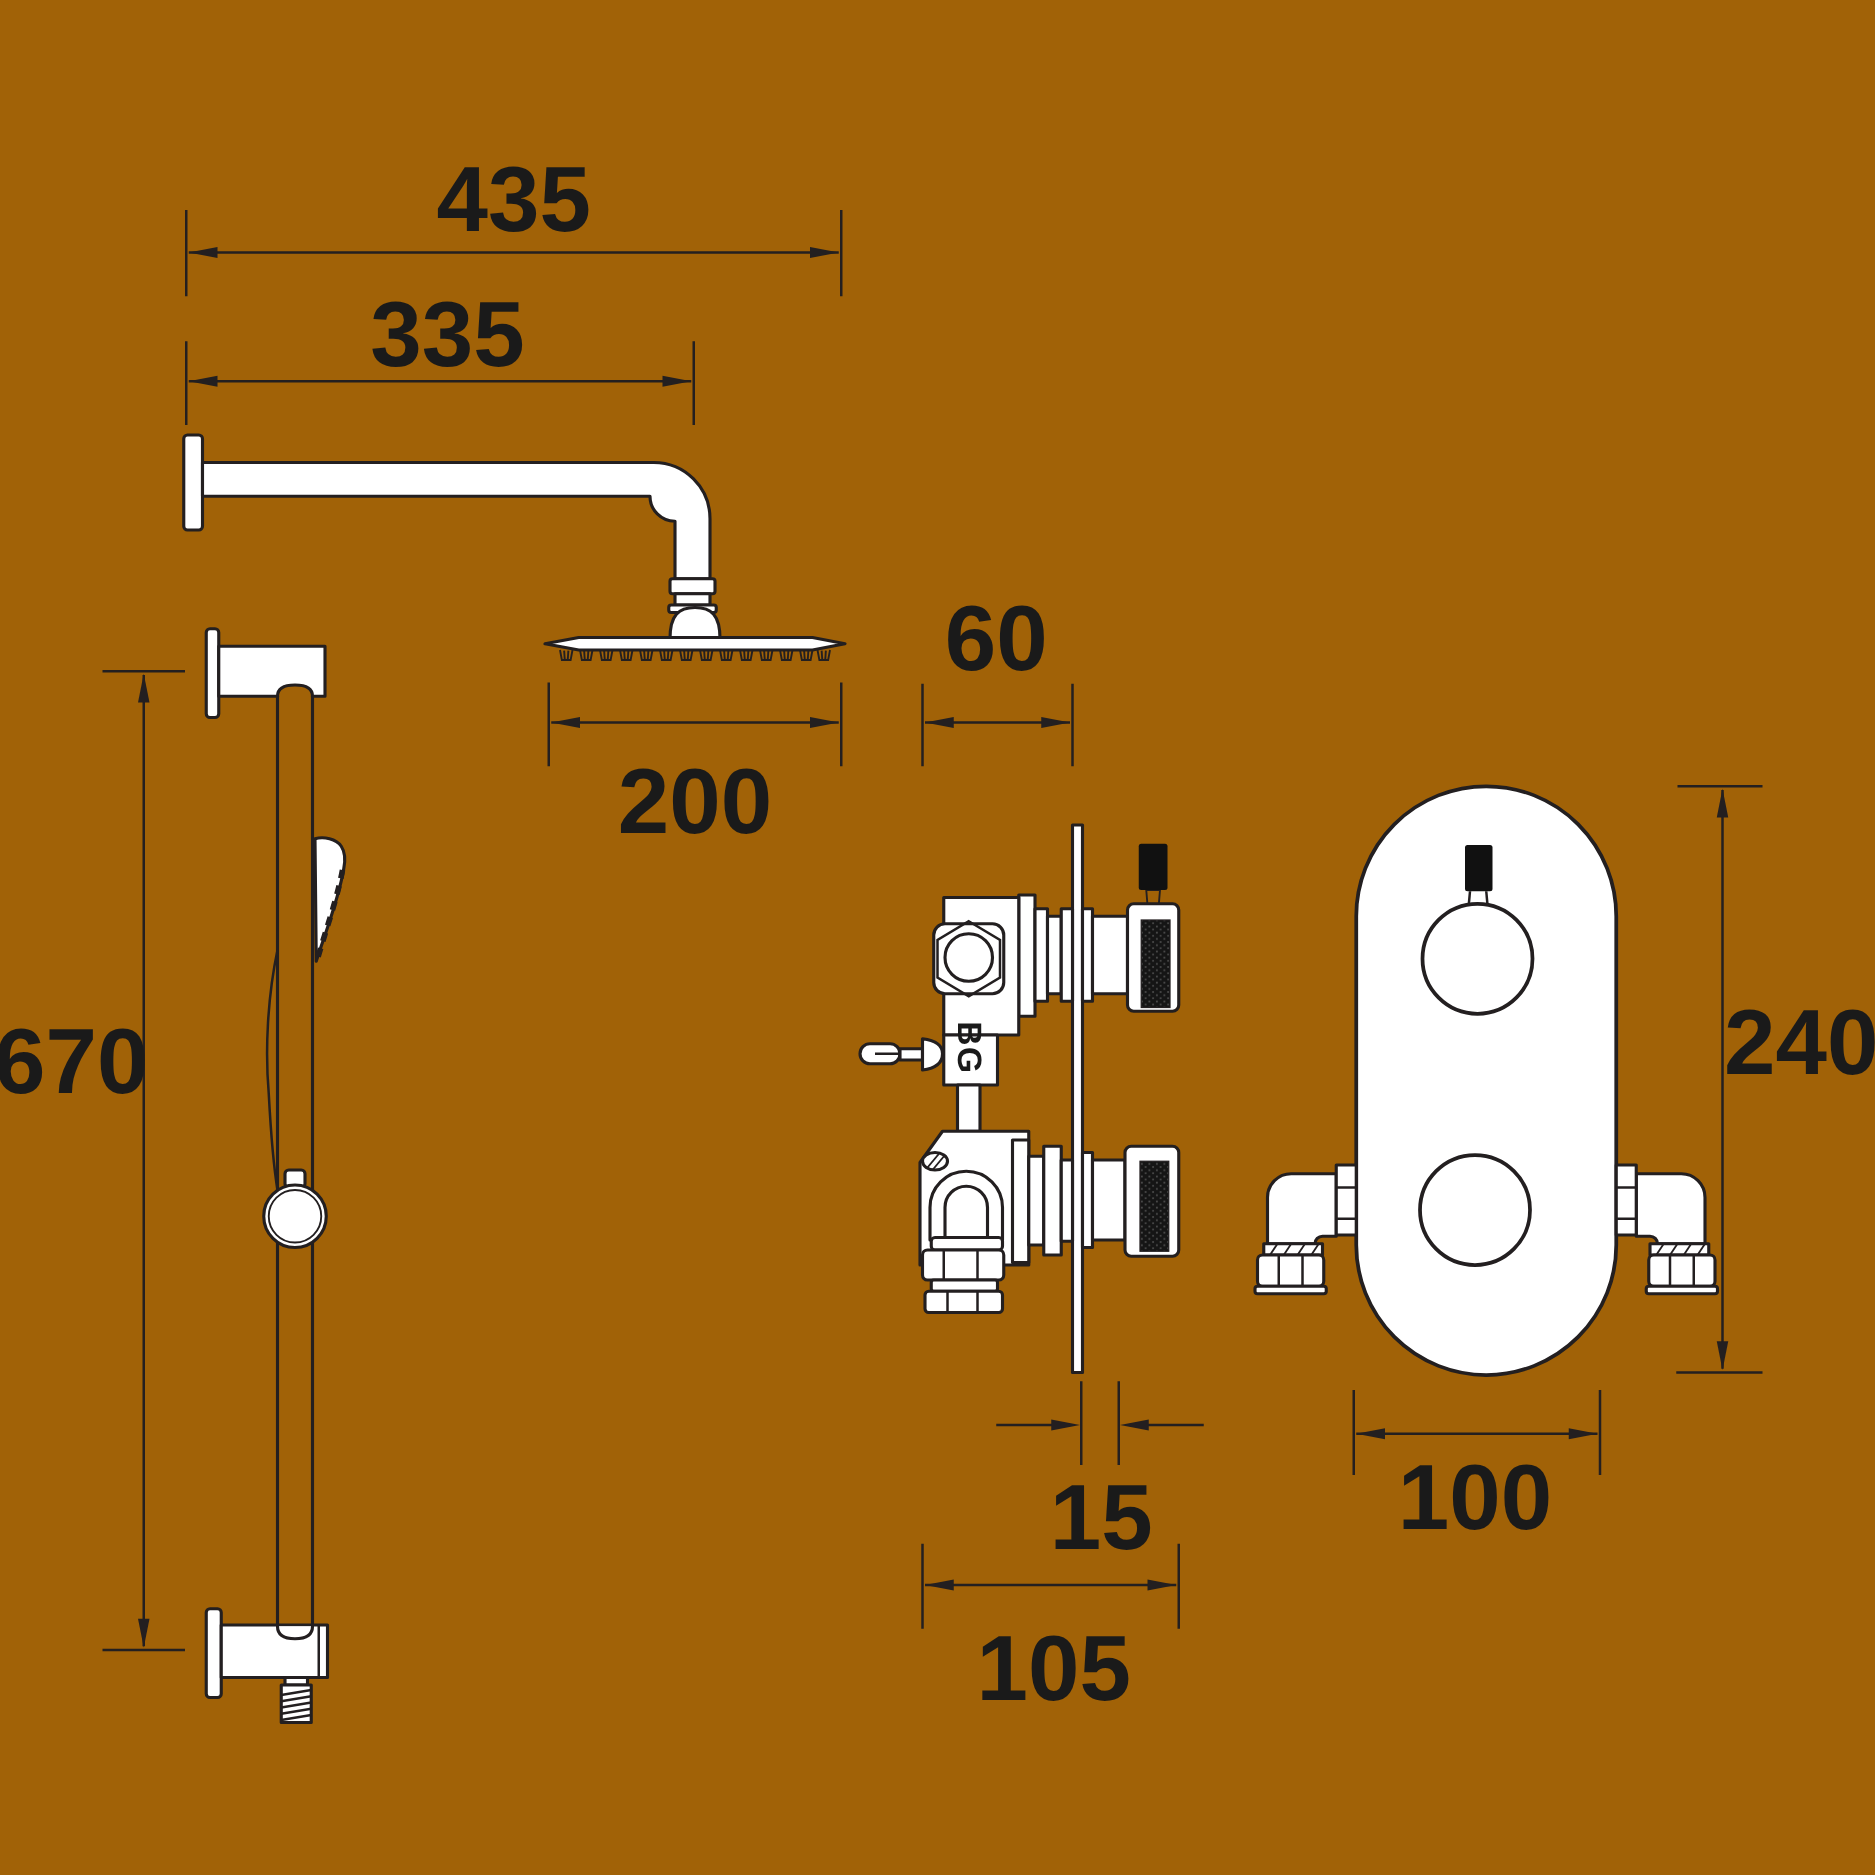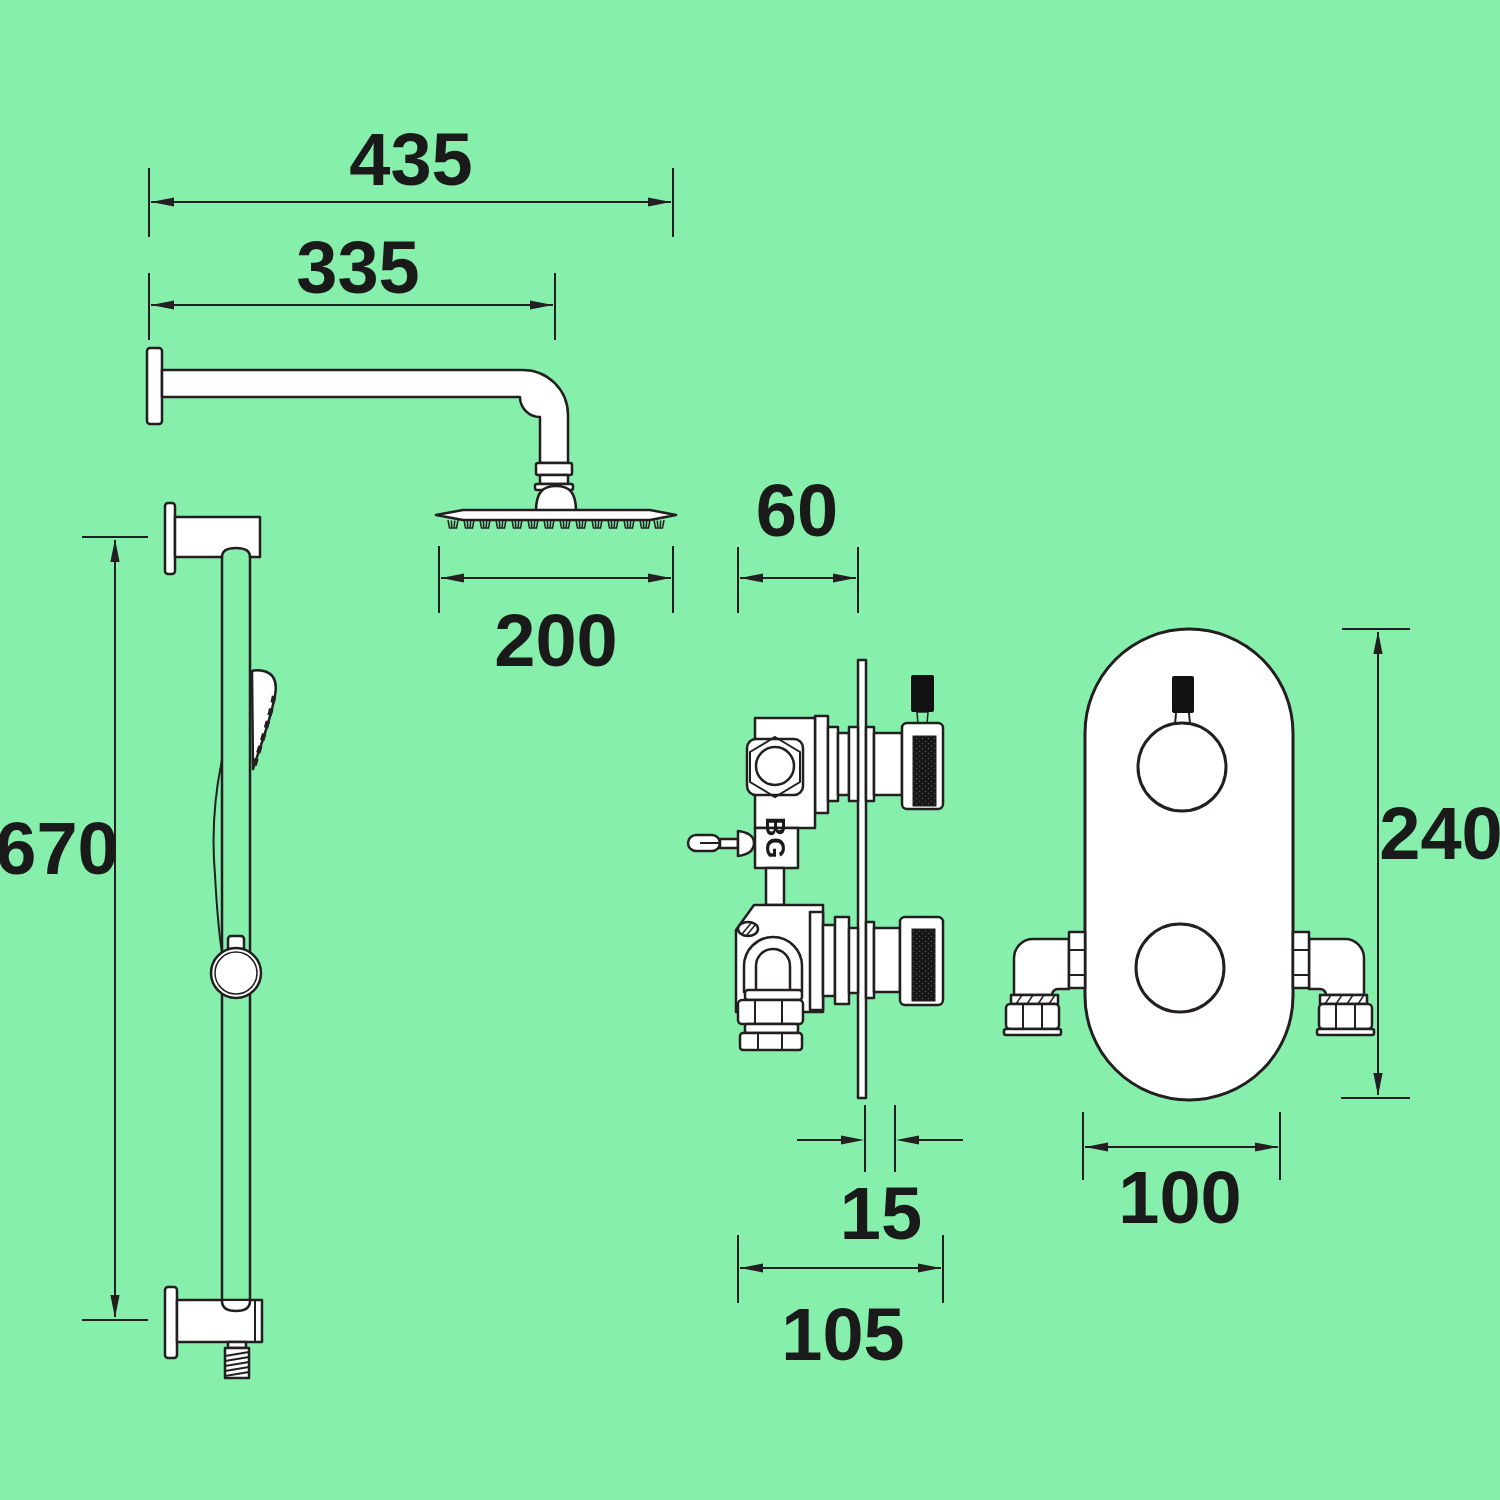--- a/index.html
+++ b/index.html
@@ -1,16 +1,16 @@
 <!DOCTYPE html>
 <html><head>
 <meta charset="utf-8">
 <style>
   html,body{margin:0;padding:0;background:#ffffff;}
-  .page{width:1500px;height:1500px;background:#86efac;position:relative;overflow:hidden;}
+  .page{width:1500px;height:1500px;background:#a16207;position:relative;overflow:hidden;}
   svg{display:block;}
   
   .ol{fill:#ffffff;stroke:#231f20;stroke-width:2.5;stroke-linejoin:round;stroke-linecap:round;}
   .ol3{fill:#ffffff;stroke:#231f20;stroke-width:3;stroke-linejoin:round;}
   .ln{fill:none;stroke:#231f20;stroke-width:2;stroke-linecap:butt;}
   .ln15{fill:none;stroke:#231f20;stroke-width:1.5;}
   .dk{fill:#111111;stroke:none;}
   .arr{fill:#231f20;stroke:none;}
   .dim-text{font-family:"Liberation Sans","DejaVu Sans",sans-serif;font-weight:600;font-size:74px;fill:#1a1a1a;}
   .mark-text{font-family:"Liberation Sans","DejaVu Sans",sans-serif;font-weight:600;font-size:27px;fill:#1a1a1a;letter-spacing:1px;}

